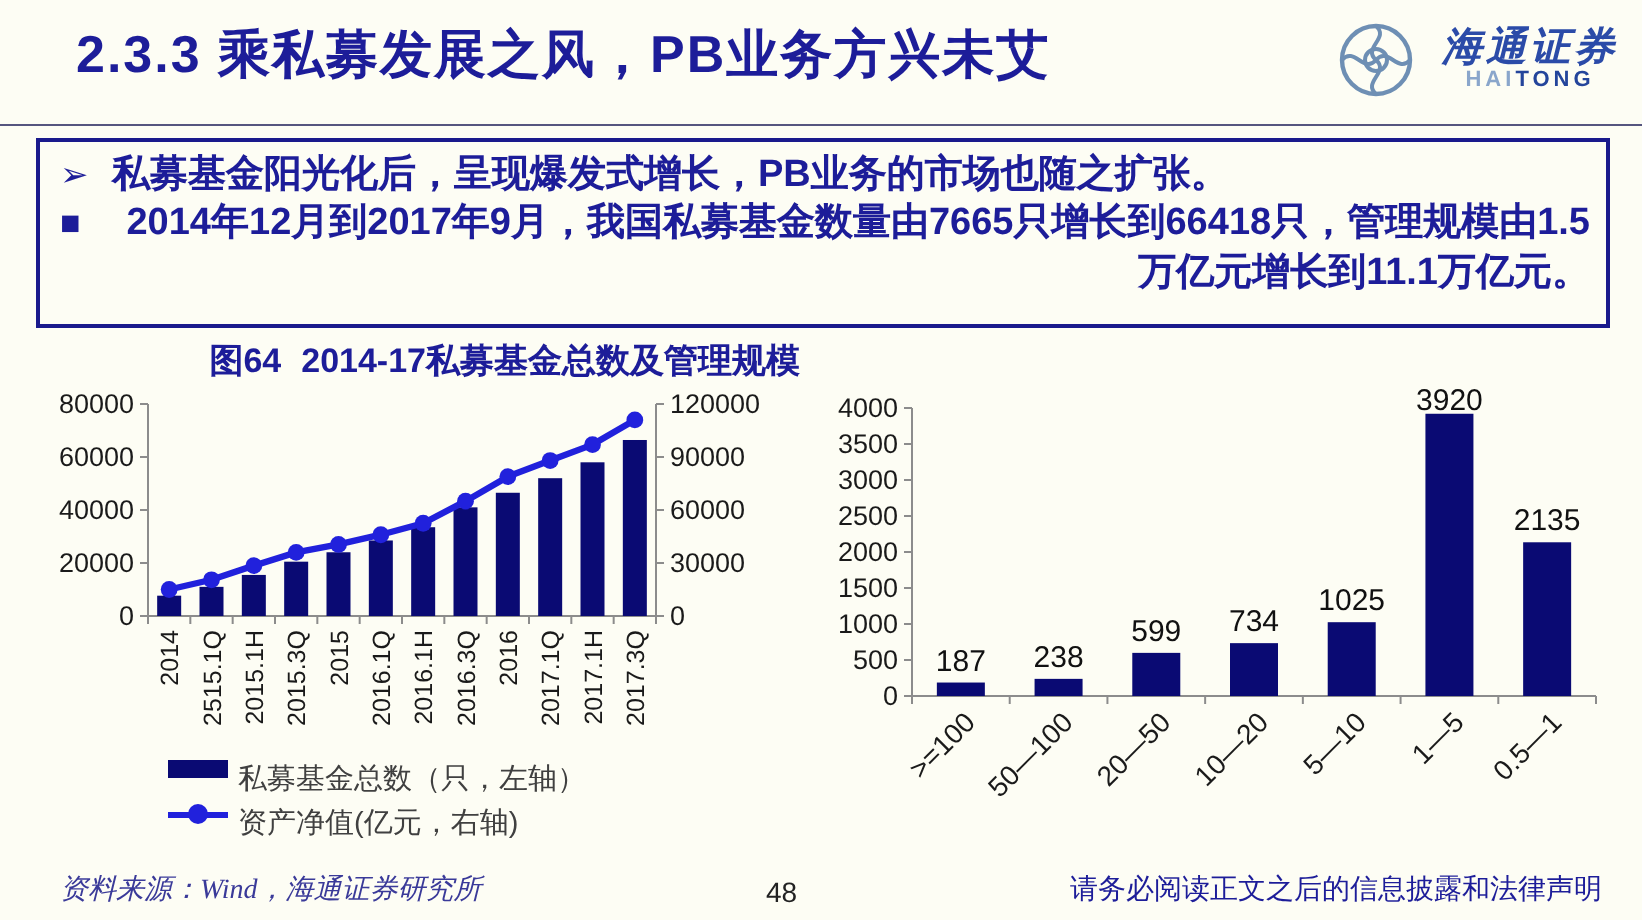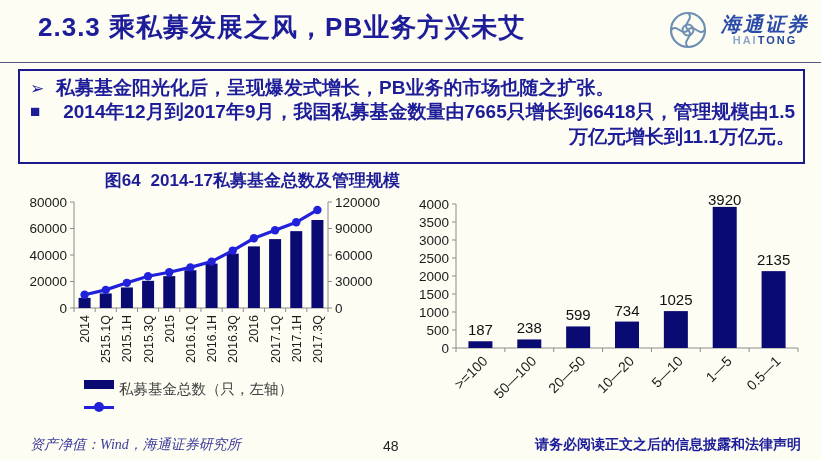--- a/index.html
+++ b/index.html
@@ -39,21 +39,21 @@
   .legend-row { display:flex; align-items:flex-start; gap:5px; color:#404040; font-size:14.5px; }
   .sw-bar { width:30px; height:9px; background:#0A0A73; }
   .sw-line { position:relative; width:30px; height:10px; }
   .sw-line .ln { position:absolute; top:4px; left:0; right:0; height:3px; background:#2121DC; }
   .sw-line .dt { position:absolute; top:0; left:10px; width:10px; height:10px; border-radius:50%; background:#2121DC; }
 
   
   .footer { position:absolute; left:0; right:0; bottom:6px; height:20px; font-size:14px; }
   .source { position:absolute; left:30px; bottom:0; color:#3A3A99; font-family:"Liberation Serif","DejaVu Serif",serif; font-style:italic; }
   .pagenum { position:absolute; left:383px; bottom:0; color:#222; }
-  .disclaimer { position:absolute; right:20px; bottom:0; color:#1D1D99; font-weight:bold; font-family:"Liberation Serif","DejaVu Serif",serif; }
+  .disclaimer { position:absolute; right:20px; bottom:0; color:#1D1D99; font-weight:normal; font-family:"Liberation Serif","DejaVu Serif",serif; }
 </style>
 </head>
 <body>
 
 <div class="slide">
 
   <div class="header">
     <div class="page-title">2.3.3 乘私募发展之风，PB业务方兴未艾</div>
     <div class="logo">
       <svg width="40" height="40" viewBox="-20 -20 40 40">
@@ -165,20 +165,21 @@
     <div class="legend">
       <div class="legend-row">
         <span class="sw-bar"></span>
         <span>私募基金总数（只，左轴）</span>
       </div>
       <div class="legend-row">
         <span class="sw-line">
             <span class="ln"></span>
             <span class="dt"></span>
           </span>
+        <span>资产净值(亿元，右轴)</span>
       </div>
     </div>
   </div>
 
   <div class="chart2">
     <svg width="412" height="218">
         <line x1="50" y1="10" x2="50" y2="154" stroke="#8C8C8C"></line>
         <line x1="50" y1="154" x2="392" y2="154" stroke="#8C8C8C"></line>
         <line x1="46" y1="154" x2="50" y2="154" stroke="#8C8C8C"></line>
         <text x="43" y="158.5" text-anchor="end" font-size="13.5" fill="#1a1a1a">0</text>
@@ -224,18 +225,18 @@
         <text transform="translate(131.28571428571428,168) rotate(-45)" text-anchor="end" font-size="14" fill="#1a1a1a">50—100</text>
         <text transform="translate(180.14285714285714,168) rotate(-45)" text-anchor="end" font-size="14" fill="#1a1a1a">20—50</text>
         <text transform="translate(229,168) rotate(-45)" text-anchor="end" font-size="14" fill="#1a1a1a">10—20</text>
         <text transform="translate(277.85714285714283,168) rotate(-45)" text-anchor="end" font-size="14" fill="#1a1a1a">5—10</text>
         <text transform="translate(326.7142857142857,168) rotate(-45)" text-anchor="end" font-size="14" fill="#1a1a1a">1—5</text>
         <text transform="translate(375.57142857142856,168) rotate(-45)" text-anchor="end" font-size="14" fill="#1a1a1a">0.5—1</text>
       </svg>
   </div>
 
   <div class="footer">
-    <span class="source">资产净值：Wind，海通证券研究所</span>
+    <span class="source">资料来源：Wind，海通证券研究所</span>
     <span class="pagenum">48</span>
     <span class="disclaimer">请务必阅读正文之后的信息披露和法律声明</span>
   </div>
 
 </div>
 
 </body></html>

